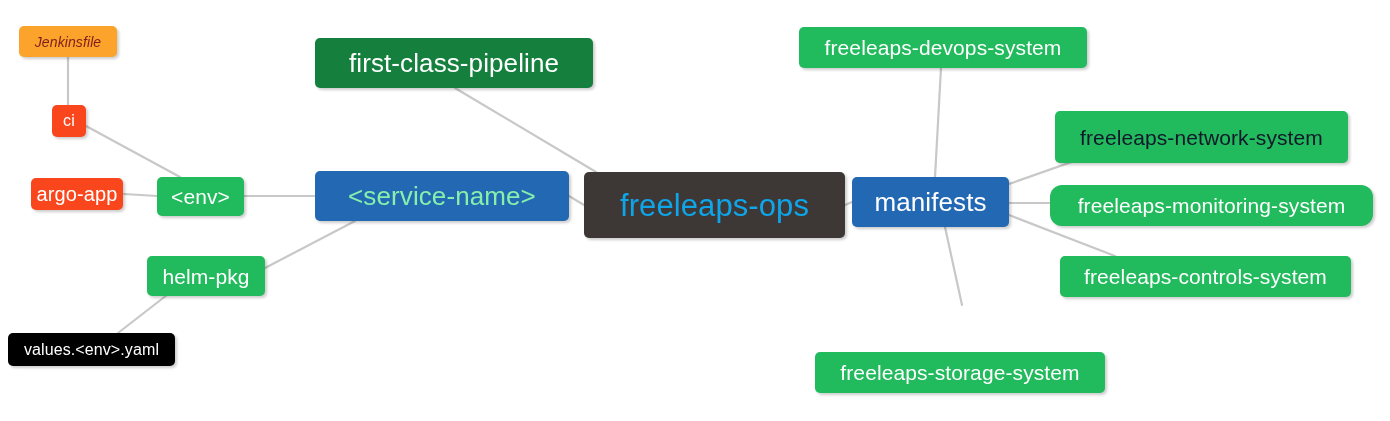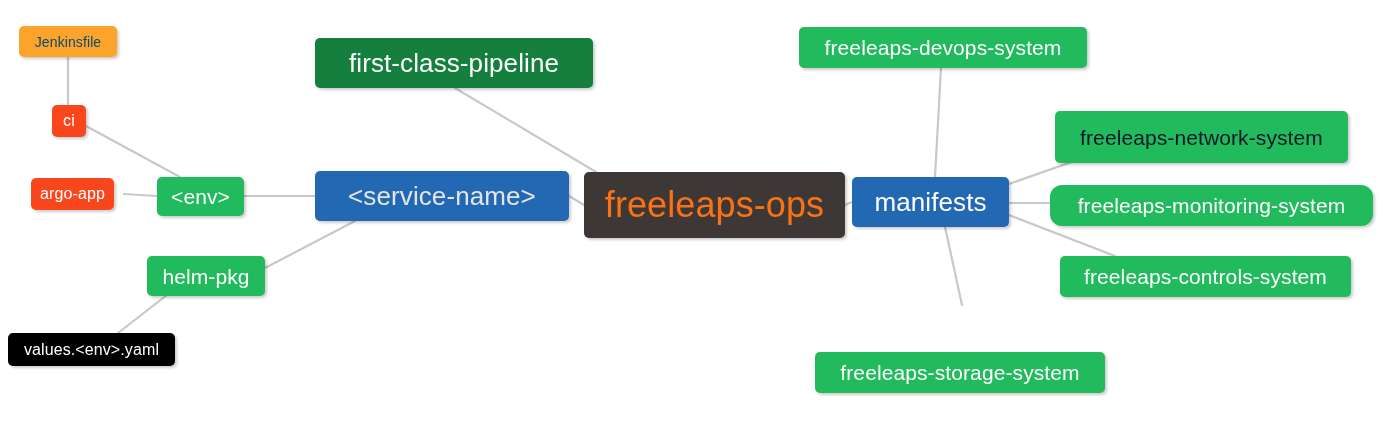--- a/index.html
+++ b/index.html
@@ -74,45 +74,45 @@
       <line class="edge" x1="176" y1="288" x2="118" y2="333" stroke="#c8c8c8"></line>
 
       <line class="edge" x1="935" y1="177" x2="941" y2="68" stroke="#c8c8c8"></line>
       <line class="edge" x1="1009" y1="184" x2="1100" y2="152" stroke="#c8c8c8"></line>
       <line class="edge" x1="1009" y1="203" x2="1050" y2="203" stroke="#c8c8c8"></line>
       <line class="edge" x1="1009" y1="215" x2="1115" y2="256" stroke="#c8c8c8"></line>
       <line class="edge" x1="945" y1="227" x2="962" y2="305" stroke="#c8c8c8"></line>
     </g>
   </svg>
 
-  <div class="node n-root" style="left: 584px; top: 172px; width: 261px; height: 66px; background: rgb(61, 55, 53); font-size: 36px; color: #f97316; text-align: center;">
+  <div class="node n-root" style="left: 584px; top: 172px; width: 261px; height: 66px; background: rgb(61, 55, 53); font-size: 31px; color: #0ea5e9; text-align: center;">
     <span>freeleaps-ops</span>
   </div>
 
-  <div class="node n-blue" style="left: 315px; top: 171px; width: 254px; height: 50px; background: rgb(34, 104, 178); font-size: 26px; color: #e5e5e5;">
+  <div class="node n-blue" style="left: 315px; top: 171px; width: 254px; height: 50px; background: rgb(34, 104, 178); font-size: 26px; color: #86efac;">
     <span>&lt;service-name&gt;</span>
   </div>
 
   <div class="node n-blue" style="left: 315px; top: 38px; width: 278px; height: 50px; background: #15803d; font-size: 26px; color: rgb(255, 255, 255);">
     <span>first-class-pipeline</span>
   </div>
 
   <div class="node n-green" style="left: 157px; top: 177px; width: 87px; height: 39px; background: rgb(33, 186, 92); font-size: 21px; color: rgb(255, 255, 255);">
     <span>&lt;env&gt;</span>
   </div>
 
   <div class="node n-red" style="left: 52px; top: 105px; width: 34px; height: 32px; background: rgb(249, 70, 28); font-size: 16px; color: rgb(255, 255, 255);">
     <span>ci</span>
   </div>
 
-  <div class="node n-orange" style="left: 19px; top: 26px; width: 98px; height: 31px; background: rgb(251, 163, 42); font-size: 14px; color: #0c4a6e;">
+  <div class="node n-orange" style="left: 19px; top: 26px; width: 98px; height: 31px; background: rgb(251, 163, 42); font-size: 14px; color: #7f1d1d; font-style: italic;">
     <span>Jenkinsfile</span>
   </div>
 
-  <div class="node n-red" style="left: 31px; top: 178px; width: 83px; height: 32px; background: rgb(249, 70, 28); font-size: 16px; color: rgb(255, 255, 255);">
+  <div class="node n-red" style="left: 31px; top: 178px; width: 92px; height: 32px; background: rgb(249, 70, 28); font-size: 20px; color: rgb(255, 255, 255);">
     <span>argo-app</span>
   </div>
 
   <div class="node n-green" style="left: 147px; top: 256px; width: 118px; height: 40px; background: rgb(33, 186, 92); font-size: 21px; color: rgb(255, 255, 255);">
     <span>helm-pkg</span>
   </div>
 
   <div class="node n-red" style="left: 8px; top: 333px; width: 167px; height: 33px; background: #000000; font-size: 16px; color: rgb(255, 255, 255);">
     <span>values.&lt;env&gt;.yaml</span>
   </div>

